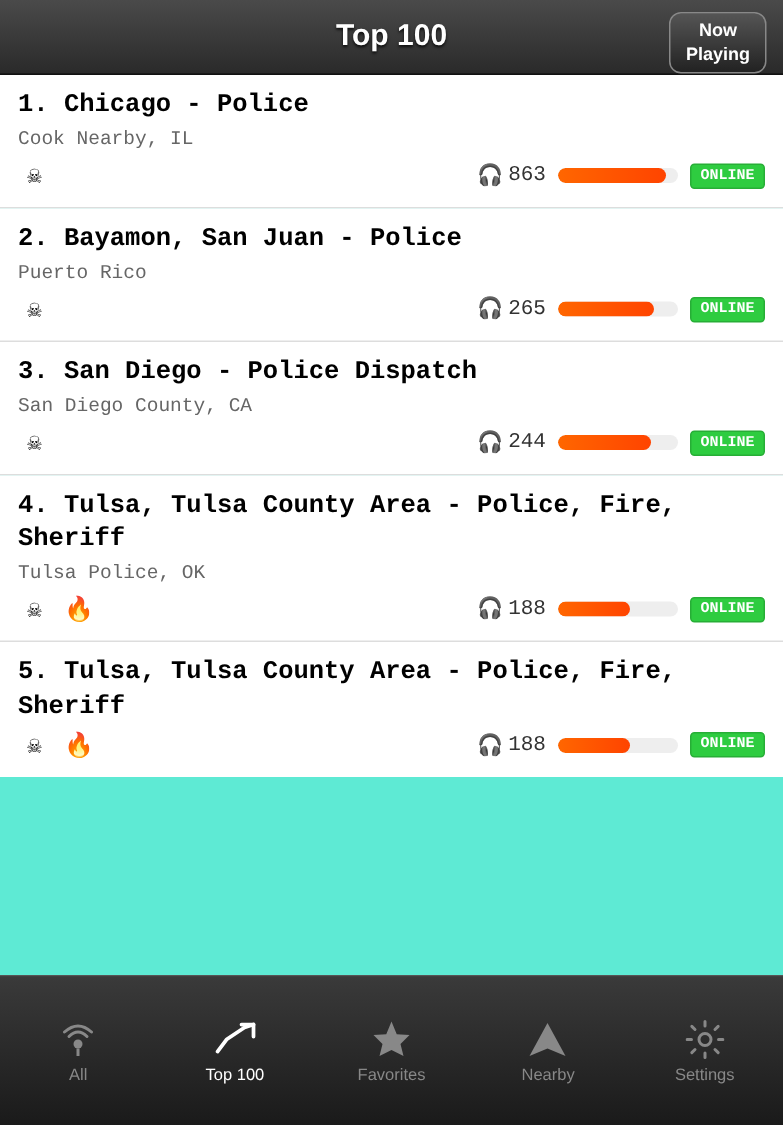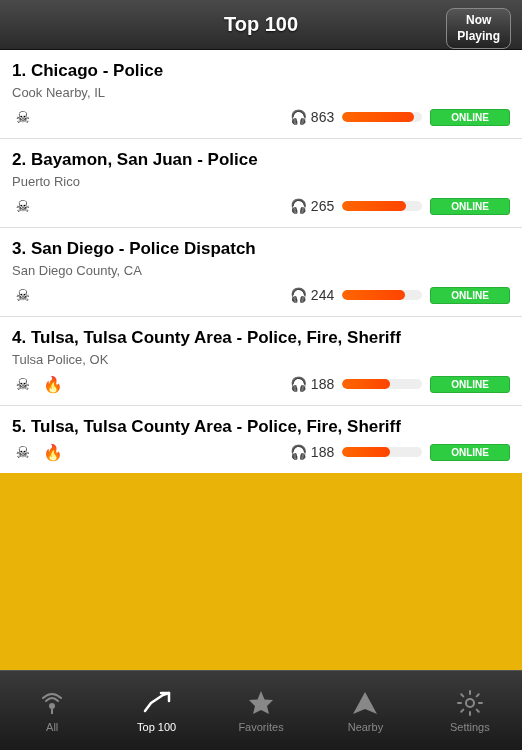--- a/index.html
+++ b/index.html
@@ -44,22 +44,23 @@
       font-weight: bold;
       padding: 4px 10px;
       text-align: center;
       line-height: 1.3;
       cursor: pointer;
     }
 
     
     #content {
       flex: 1;
-      background: #eab308;
+      background: #5eead4;
       overflow-y: auto;
+      font-family: Liberation Mono, monospace;
     }
 
     
     .station-item {
       border-bottom: 1px solid #ddd;
       padding: 10px 12px;
       background: #fff;
     }
 
     .station-item:last-child {
@@ -129,28 +130,28 @@
       height: 100%;
       background: linear-gradient(to right, #ff6600, #ff4400);
       border-radius: 5px;
     }
 
     .online-badge {
       background: #2ecc40;
       color: #fff;
       font-size: 10px;
       font-weight: bold;
-      padding: 2px 20px;
+      padding: 2px 6px;
       border-radius: 3px;
       border: 1px solid #27ae36;
     }
 
     
     #tab-bar {
-      height: 80px;
+      height: 100px;
       background: linear-gradient(to bottom, #3a3a3a 0%, #1a1a1a 100%);
       border-top: 1px solid #555;
       display: flex;
       align-items: stretch;
     }
 
     .tab-item {
       flex: 1;
       display: flex;
       flex-direction: column;

